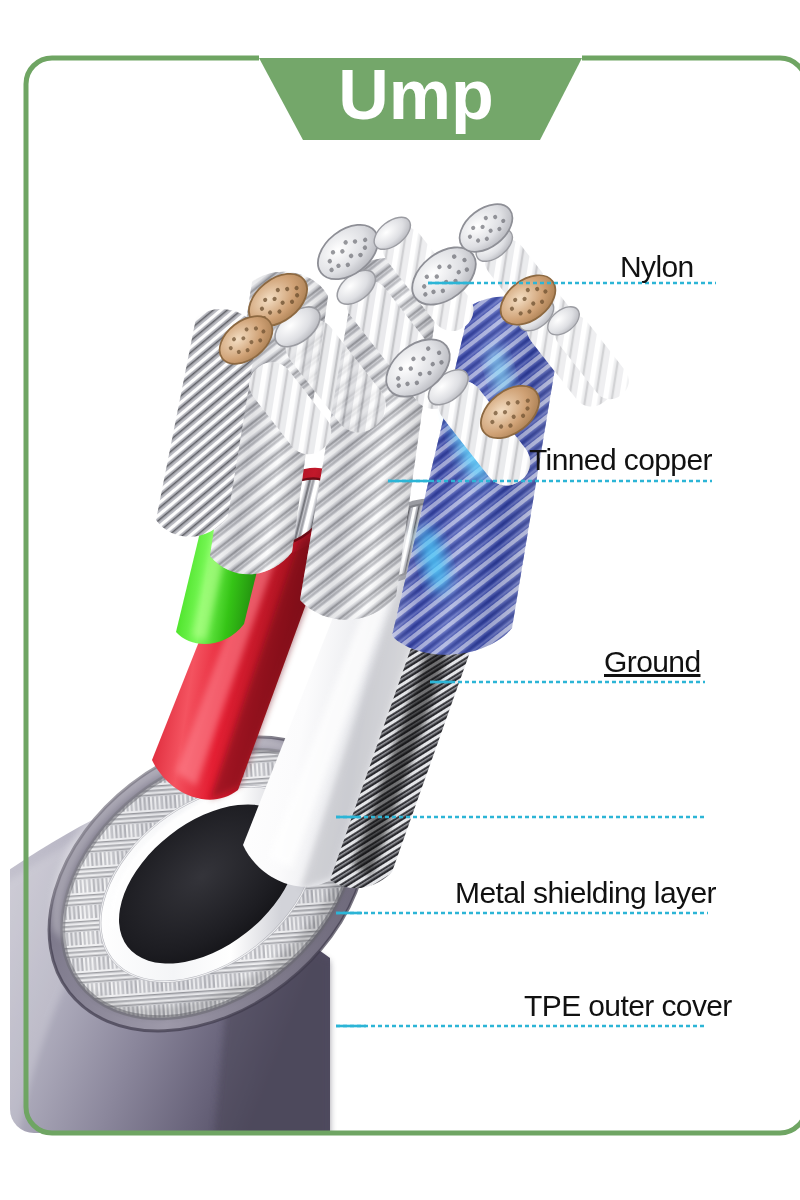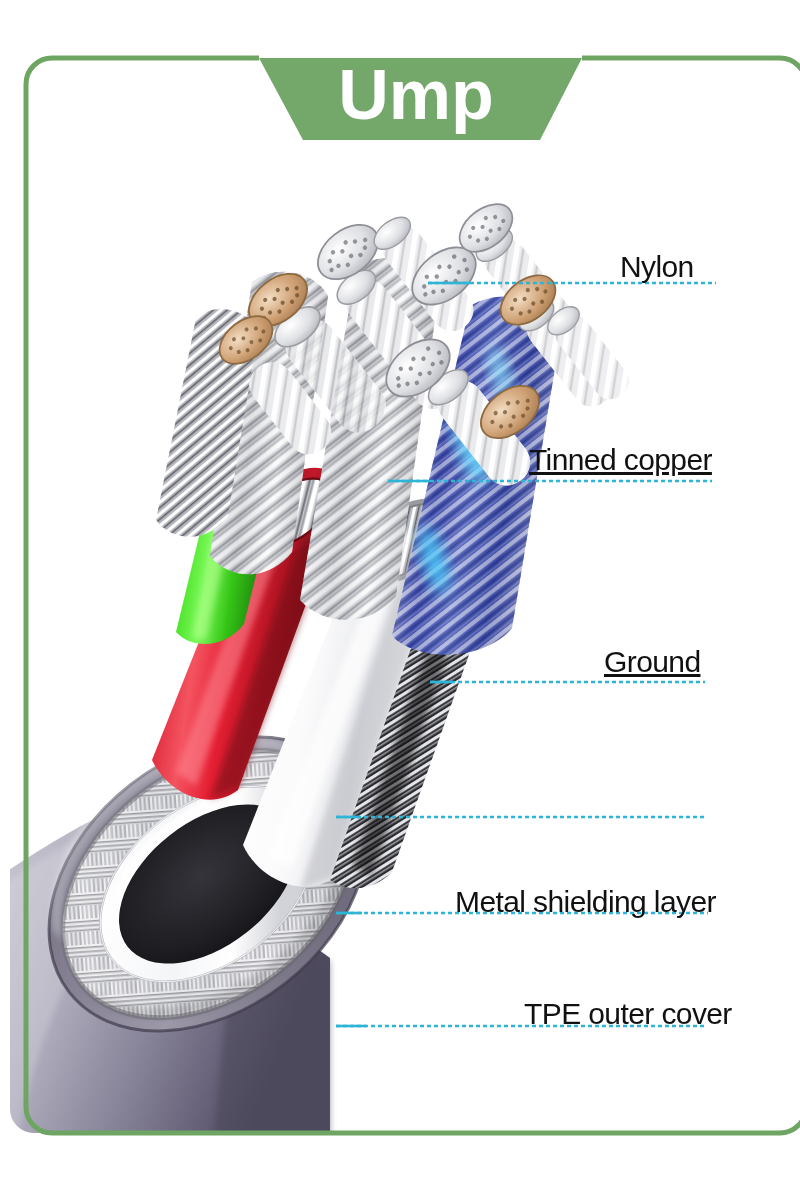--- a/index.html
+++ b/index.html
@@ -609,28 +609,28 @@
         <line x1="388" y1="481" x2="430" y2="481"></line>
         <line x1="430" y1="682" x2="452" y2="682"></line>
         <line x1="336" y1="817" x2="360" y2="817"></line>
         <line x1="336" y1="913" x2="362" y2="913"></line>
         <line x1="336" y1="1026" x2="366" y2="1026"></line>
       </g>
     </svg>
 
     <div class="callout" style="left:620px; top:250px;">Nylon</div>
 
-    <div class="callout" style="left:529px; top:443px;text-decoration:underline;">Tinned copper</div>
+    <div class="callout" style="left:529px; top:443px;">Tinned copper</div>
 
     <div class="callout" style="left:604px; top:645px;text-decoration:underline;">Ground</div>
 
 
-    <div class="callout" style="left:455px; top:876px;margin-top:9px;">Metal shielding layer</div>
-
-    <div class="callout" style="left:524px; top:989px;margin-top:8px;">TPE outer cover</div>
+    <div class="callout" style="left:455px; top:876px;">Metal shielding layer</div>
+
+    <div class="callout" style="left:524px; top:989px;">TPE outer cover</div>
   </div>
 
   <div class="frame-layer">
     <svg width="800" height="1200" viewBox="0 0 800 1200" xmlns="http://www.w3.org/2000/svg">
 
       <path d="M 243,58
                L 36,58
                A 26,26 0 0 0 10,84
                L 10,1107
                A 26,26 0 0 0 36,1133

